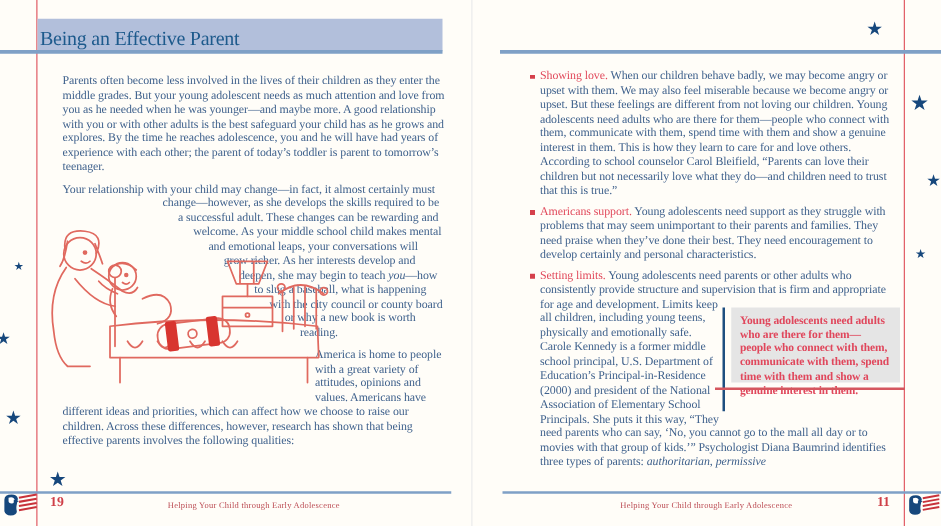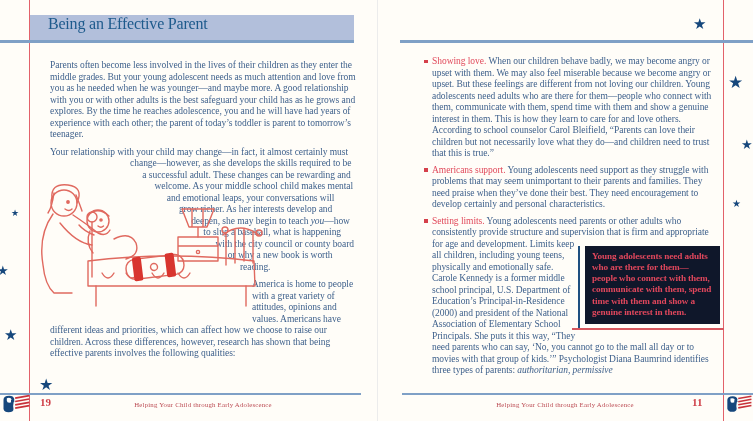--- a/index.html
+++ b/index.html
@@ -11,21 +11,21 @@
     color:#3f618c;
   }
   .gutter { position:absolute; left:377px; top:0; width:1px; height:421px; background:#ececec; }
   .rule-red { position:absolute; top:0; width:1px; height:421px; background:#e2616a; }
   .rule-red.left { left:29px; }
   .rule-red.right { left:723px; }
 
   
   .header-bar {
     position:absolute; left:30px; top:15px; width:324px; height:26px;
-    background:#b2bfdb; display:flex; align-items:flex-start; padding-left:18px;
+    background:#b2bfdb; display:flex; align-items:flex-end; padding-left:2px;
   }
   .header-bar span { font-size:16px; color:#1d5a8c; letter-spacing:-0.2px; }
   .header-underline { position:absolute; left:0; top:40px; width:354px; height:2.5px; background:#7fa0c6; }
   .top-line-right { position:absolute; left:400px; top:40px; width:353px; height:2.5px; background:#7fa0c6; }
 
   
   .body { font-size:9.5px; line-height:11.5px; letter-spacing:-0.05px; color:#3f618c; }
   .question { font-size:10.6px; font-weight:bold; color:#e1495b; letter-spacing:-0.25px; white-space:nowrap; }
   .left-content { position:absolute; left:50px; top:54px; width:306px; }
   .left-content .body { margin-top:6px; }
@@ -45,34 +45,34 @@
   .bmark { position:absolute; left:-8px; top:3.5px; width:3.5px; height:3.5px; background:#d5404b; }
   .lead { color:#e1495b; }
   .ital { font-style:italic; }
 
   
   .pq-float {
     float:right; width:135px; height:126px; margin-right:-7px; margin-left:6px;
     shape-outside: inset(30px 0px 0px 0px); shape-margin:6px; position:relative;
   }
   .pq-box {
-    position:absolute; top:30px; left:0; right:0; height:78px;
-    background:#0f172a; padding:5px 7px; overflow:visible;
+    position:absolute; top:30px; left:0; right:0; height:60px;
+    background:#e5e5e5; padding:5px 7px; overflow:visible;
   }
   .pq-box p { font-size:9.2px; line-height:11.3px; font-weight:bold; color:#e0475c; letter-spacing:-0.1px; }
   .pq-vline { position:absolute; left:-7px; top:0; width:2px; height:83px; background:#1e4f80; }
   .pq-hline { position:absolute; left:-13px; right:-4px; bottom:-6px; height:1.5px; background:#d5565e; }
 
   
   .footer-line { position:absolute; top:393px; height:2px; background:#7fa0c6; }
   .footer-line.fl-left { left:0; width:361px; }
   .footer-line.fl-right { left:402px; width:351px; }
   .page-num { position:absolute; top:396px; font-size:11px; font-weight:bold; color:#cf3f48; }
   .pn-left { left:40px; }
-  .pn-right { left:692px; width:20px; }
+  .pn-right { left:692px; width:20px; text-align:right; }
   .footer-title { position:absolute; top:401px; font-size:6.8px; color:#bb4a52; letter-spacing:0.2px; }
   .ft-left { left:50px; width:306px; text-align:center; }
   .ft-right { left:432px; width:266px; text-align:center; }
 
   
   .star { position:absolute; color:#16477c; line-height:1; }
 
   .logo { position:absolute; top:392px; }
   .logo.left { left:1px; }
   .logo.right { left:725px; }

